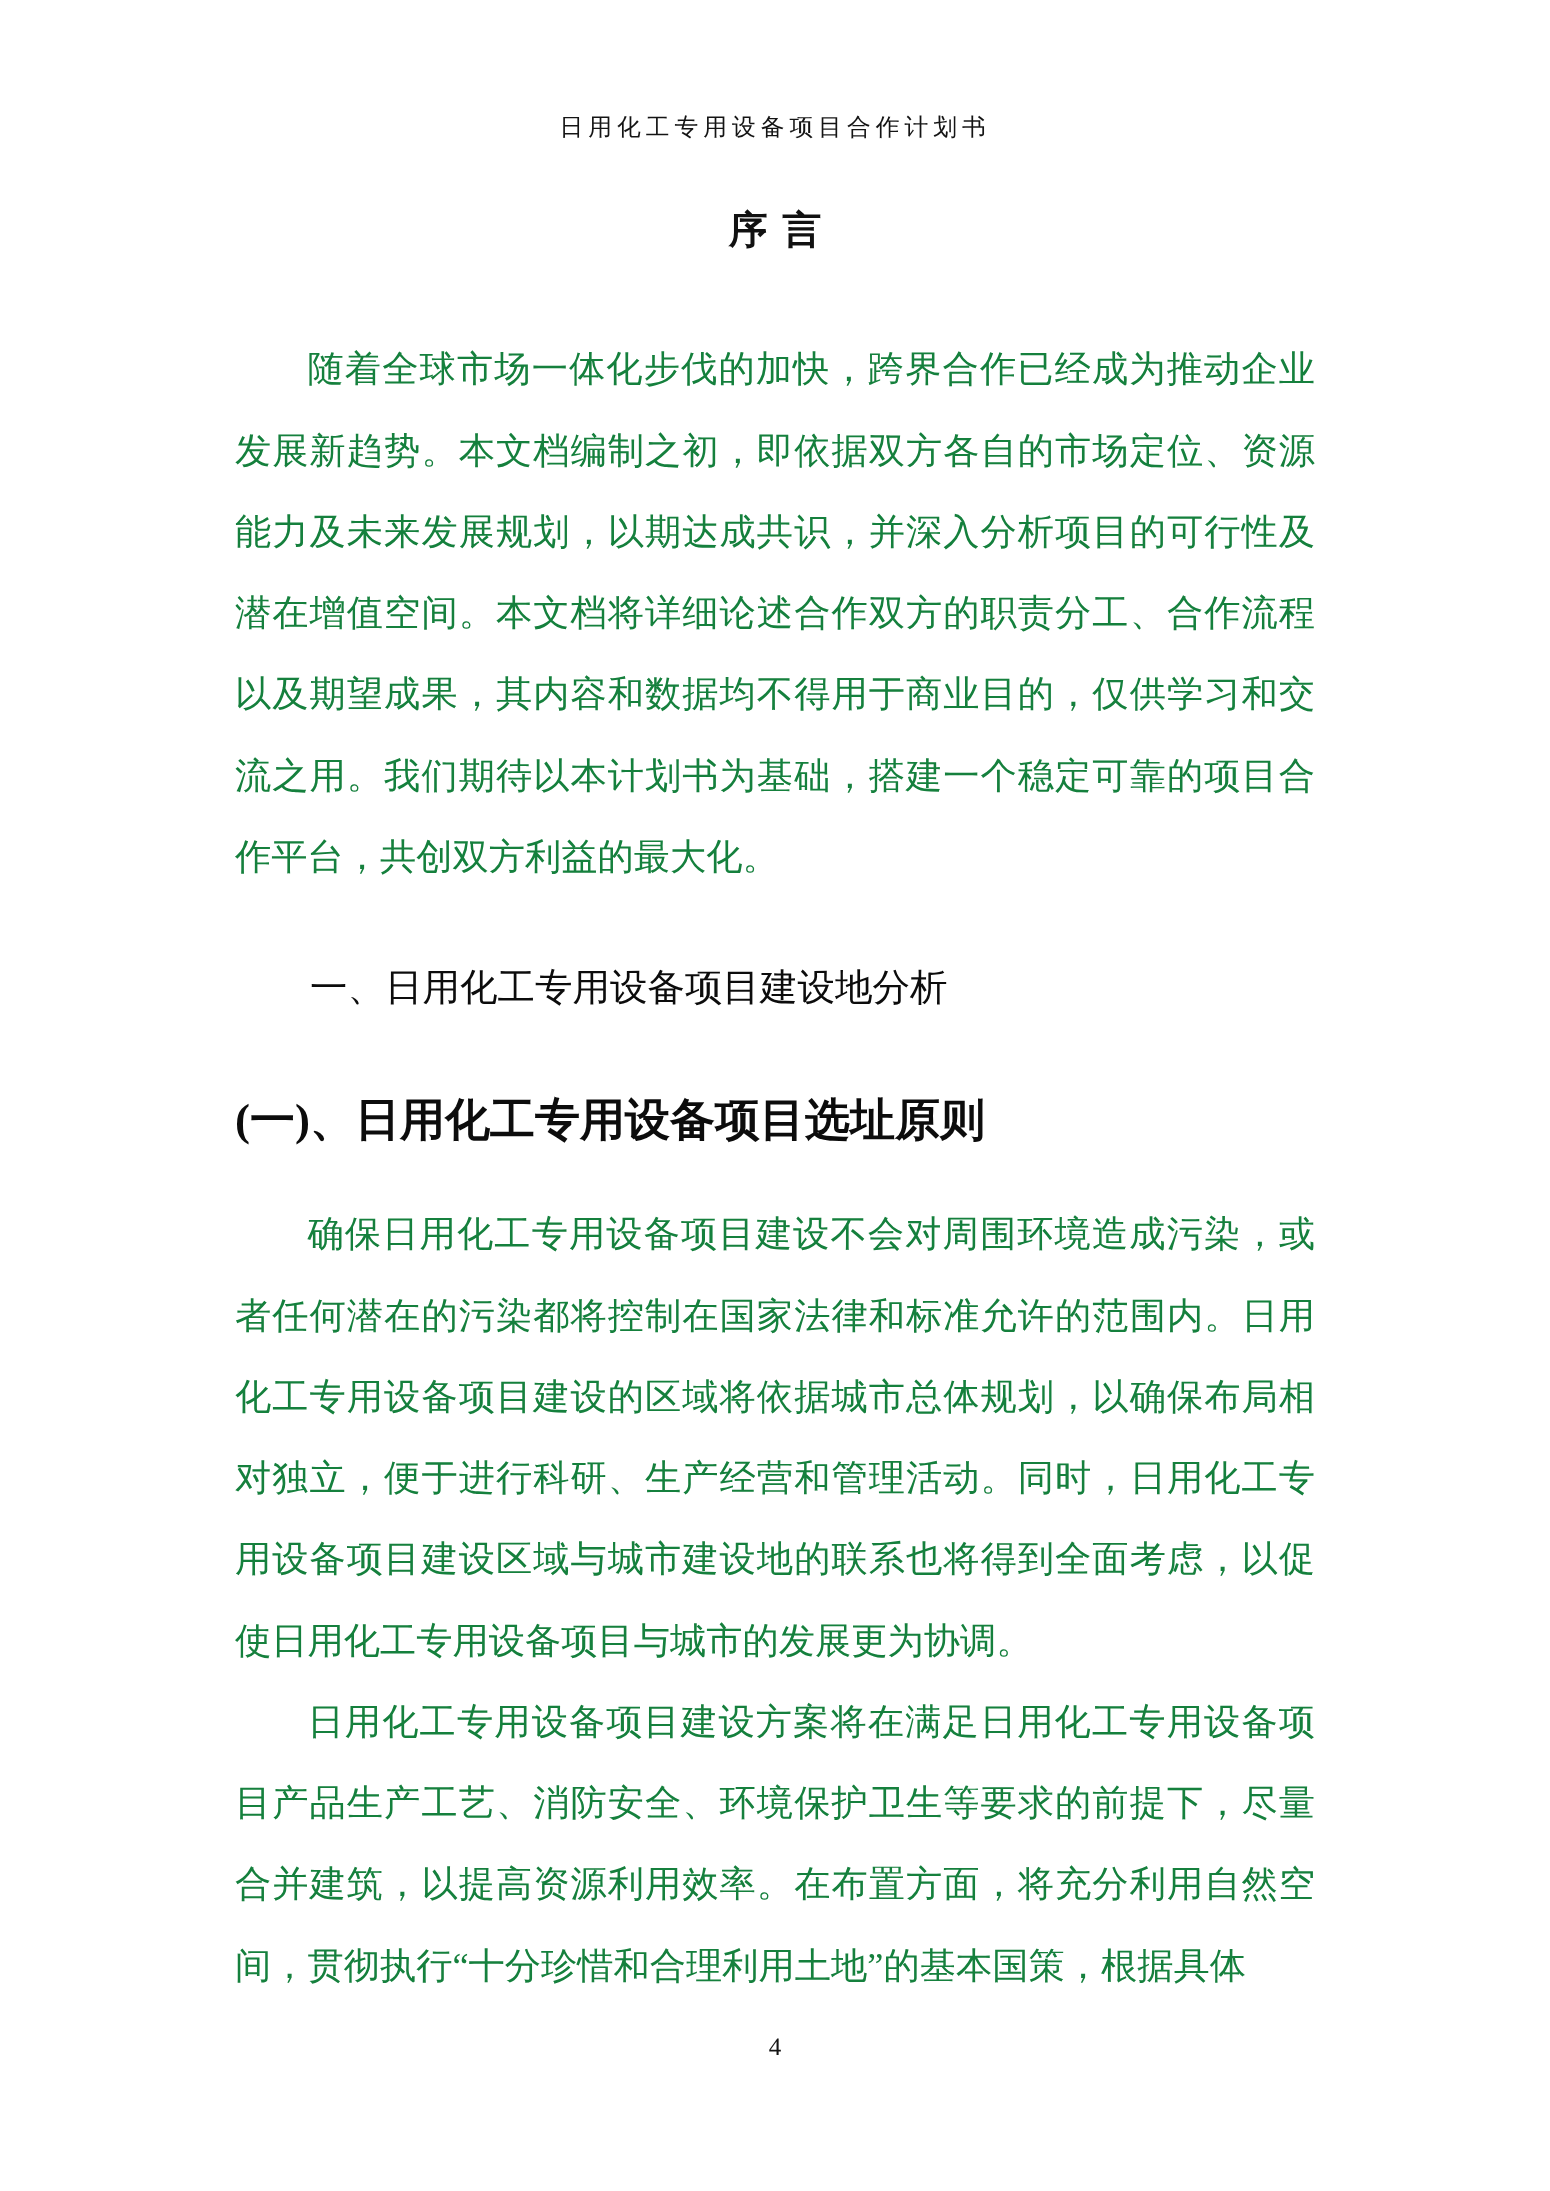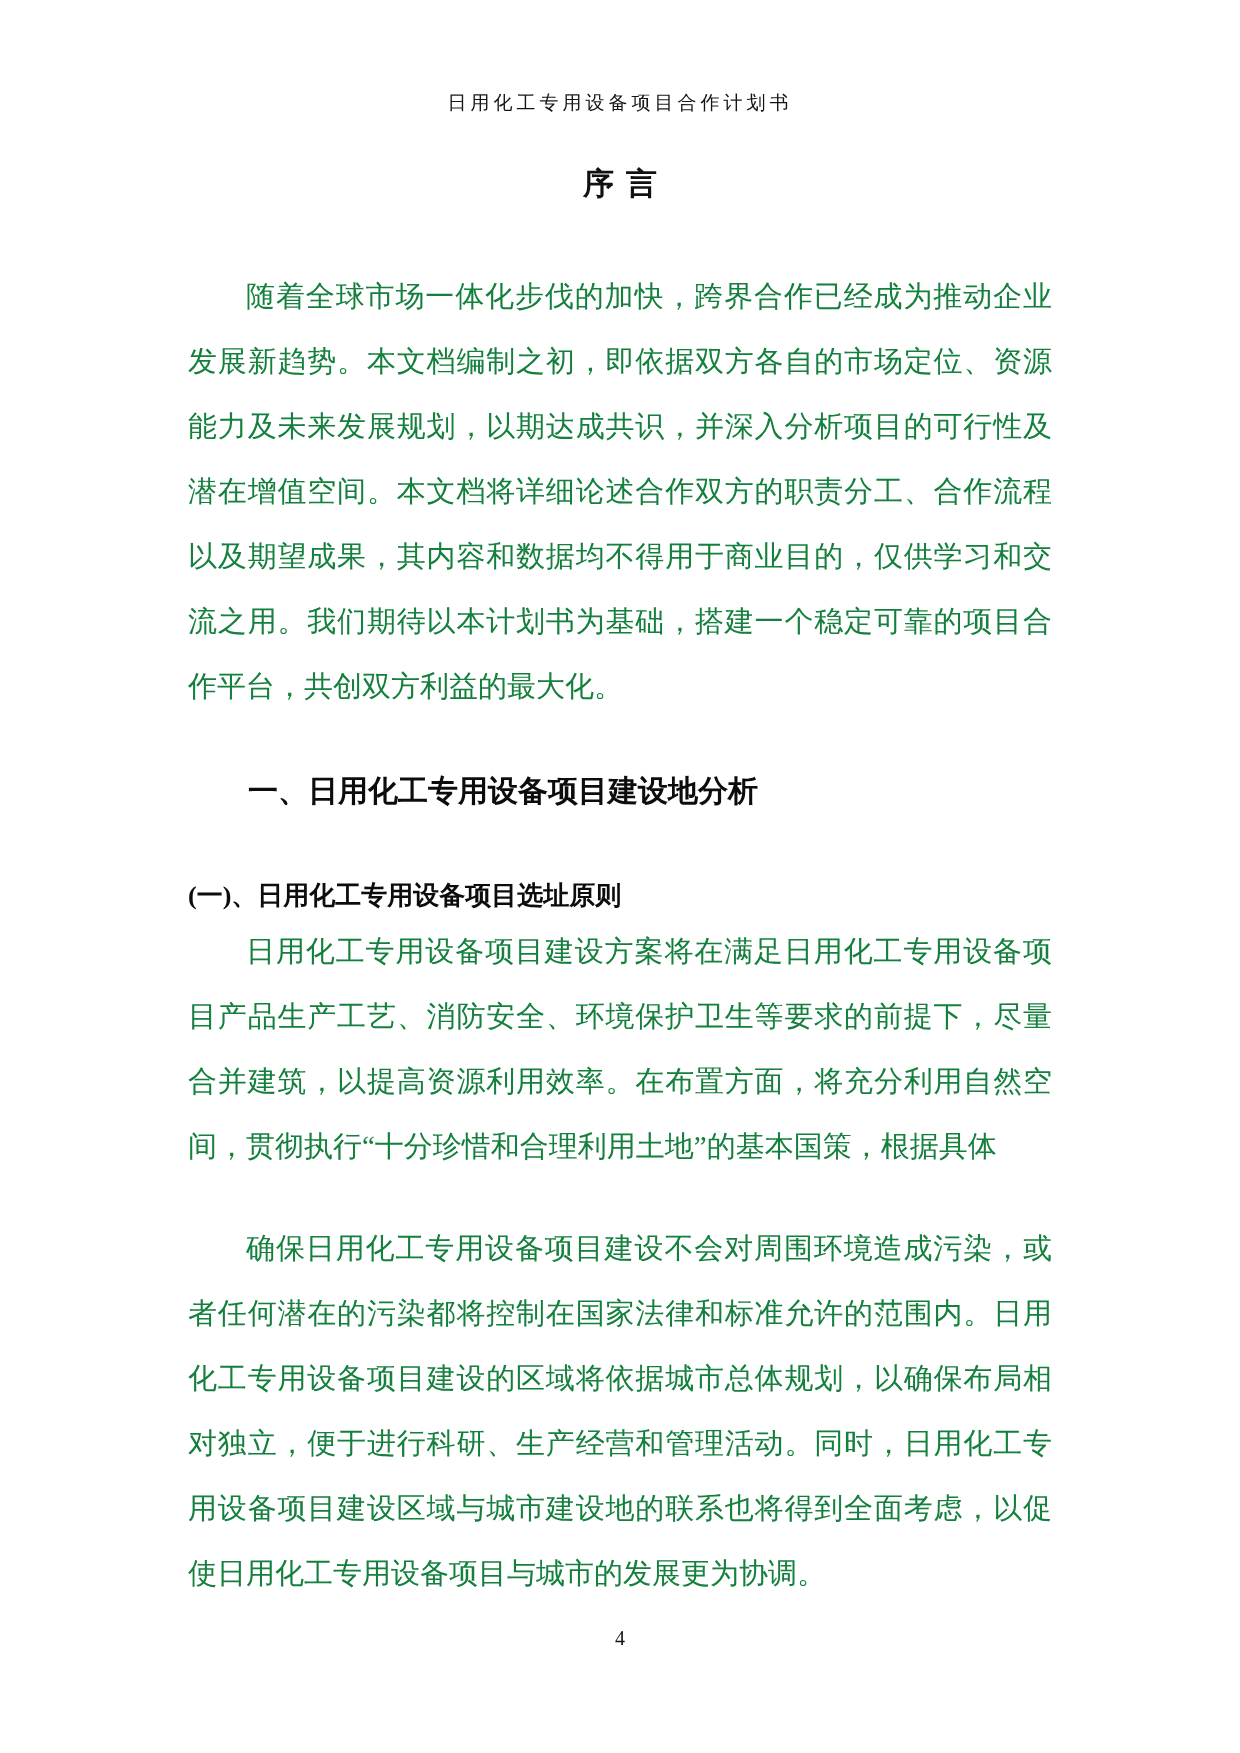--- a/index.html
+++ b/index.html
@@ -47,28 +47,28 @@
     margin: 0;
     color: #15803d;
   }
   p.first-para {
     margin-top: 58px;
   }
   h2.section-heading {
     margin: 53px 0 0 0;
     font-size: 30px;
     line-height: 38px;
-    font-weight: 700;
+    font-weight: 400;
     text-indent: 60px;
     font-family: "Liberation Serif", serif;
     color: #0c0c0c;
   }
   h3.subsection-heading {
     margin: 63px 0 0 0;
-    font-size: 26px;
+    font-size: 36px;
     line-height: 46px;
     font-weight: 700;
     text-indent: 0;
     color: #0c0c0c;
   }
   p.para-after-heading {
     margin-top: 37px;
   }
   .doc-footer {
     margin-top: 20px;
@@ -86,19 +86,19 @@
 
   <div class="content">
     <h1 class="doc-title">序言</h1>
 
     <p class="body-para first-para">随着全球市场一体化步伐的加快，跨界合作已经成为推动企业发展新趋势。本文档编制之初，即依据双方各自的市场定位、资源能力及未来发展规划，以期达成共识，并深入分析项目的可行性及潜在增值空间。本文档将详细论述合作双方的职责分工、合作流程以及期望成果，其内容和数据均不得用于商业目的，仅供学习和交流之用。我们期待以本计划书为基础，搭建一个稳定可靠的项目合作平台，共创双方利益的最大化。</p>
 
     <h2 class="section-heading">一、日用化工专用设备项目建设地分析</h2>
 
     <h3 class="subsection-heading">(一)、日用化工专用设备项目选址原则</h3>
 
+    <p class="body-para para-after-heading">确保日用化工专用设备项目建设不会对周围环境造成污染，或者任何潜在的污染都将控制在国家法律和标准允许的范围内。日用化工专用设备项目建设的区域将依据城市总体规划，以确保布局相对独立，便于进行科研、生产经营和管理活动。同时，日用化工专用设备项目建设区域与城市建设地的联系也将得到全面考虑，以促使日用化工专用设备项目与城市的发展更为协调。</p>
+
     <p class="body-para">日用化工专用设备项目建设方案将在满足日用化工专用设备项目产品生产工艺、消防安全、环境保护卫生等要求的前提下，尽量合并建筑，以提高资源利用效率。在布置方面，将充分利用自然空间，贯彻执行“十分珍惜和合理利用土地”的基本国策，根据具体</p>
-
-    <p class="body-para para-after-heading">确保日用化工专用设备项目建设不会对周围环境造成污染，或者任何潜在的污染都将控制在国家法律和标准允许的范围内。日用化工专用设备项目建设的区域将依据城市总体规划，以确保布局相对独立，便于进行科研、生产经营和管理活动。同时，日用化工专用设备项目建设区域与城市建设地的联系也将得到全面考虑，以促使日用化工专用设备项目与城市的发展更为协调。</p>
 
     <div class="doc-footer">4</div>
   </div>
 </div>
 
 </body></html>

